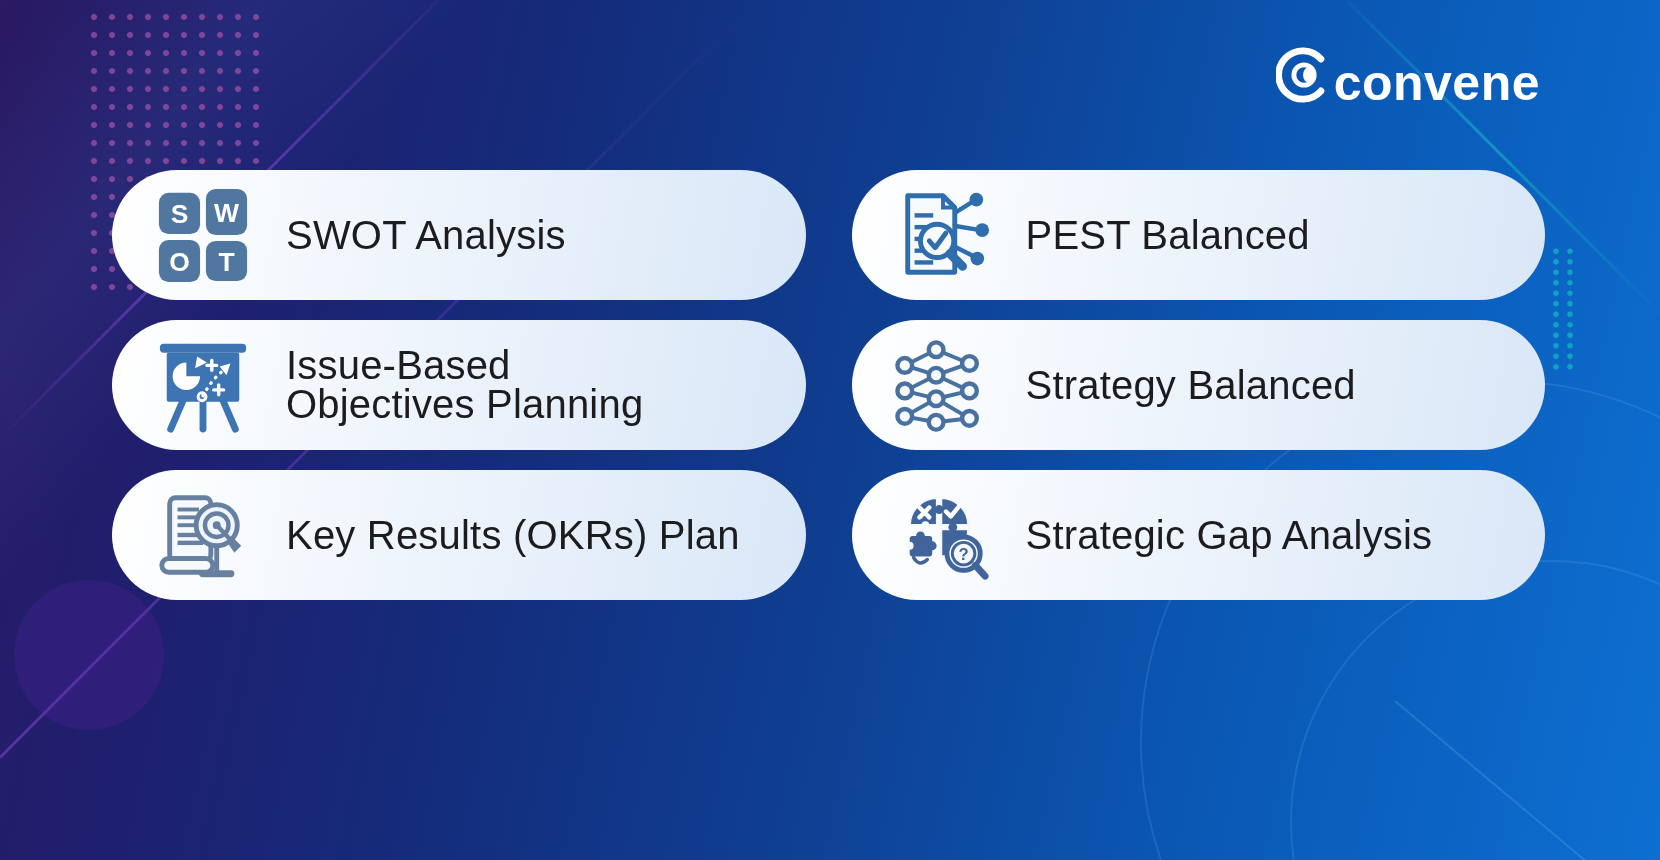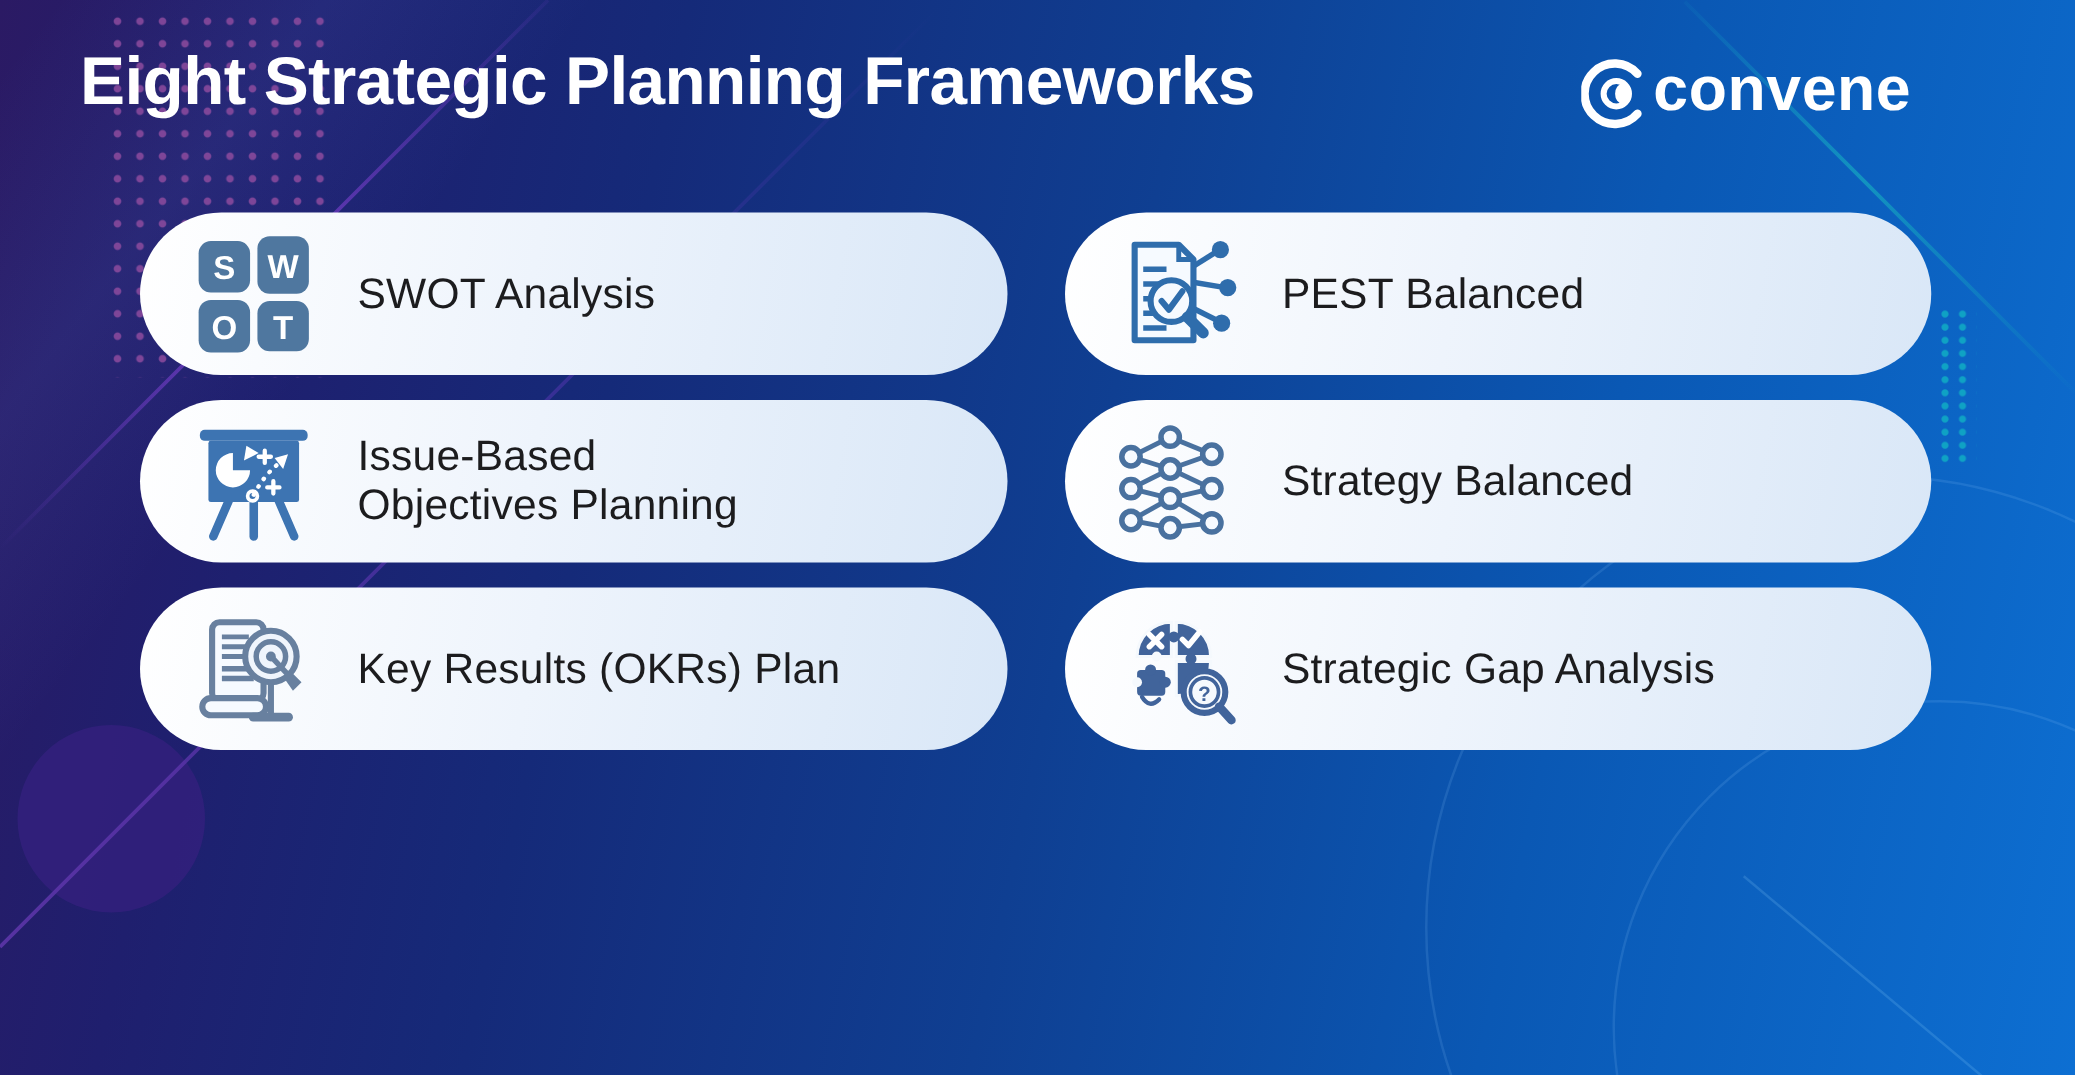--- a/index.html
+++ b/index.html
@@ -22,48 +22,47 @@
   .line-soft{left:1395px;top:700px;width:420px;transform:rotate(40deg);height:2px;background:rgba(150,215,255,.18);}
   .band{left:420px;top:-420px;width:340px;height:1700px;transform:rotate(38deg);transform-origin:50% 0;
     background:linear-gradient(90deg,rgba(90,140,235,0) 0%,rgba(90,140,235,.10) 50%,rgba(90,140,235,0) 100%);}
   .circle-purple{left:14px;top:580px;width:150px;height:150px;border-radius:50%;background:#33207c;opacity:.85;}
   .arc{border:2px solid rgba(150,205,255,.14);border-radius:50%;}
   .arc1{left:1140px;top:380px;width:720px;height:720px;}
   .arc2{left:1290px;top:560px;width:520px;height:520px;}
   
   .title{position:absolute;left:64px;top:34px;z-index:3;margin:0;color:#ffffff;
     font-size:54px;font-weight:bold;letter-spacing:-.5px;}
-  .logo{position:absolute;right:131px;top:46px;z-index:3;display:flex;align-items:flex-start;gap:0;}
+  .logo{position:absolute;right:120px;top:46px;z-index:3;display:flex;align-items:flex-end;gap:0;}
   .logo-text{color:#ffffff;font-size:50px;font-weight:bold;letter-spacing:.5px;line-height:1;}
   
   .grid{position:absolute;left:112px;right:115px;top:170px;z-index:2;
     display:grid;grid-template-columns:1fr 1fr;grid-auto-rows:130px;column-gap:46px;row-gap:20px;}
   .card{border-radius:65px;display:flex;align-items:center;padding-left:42px;box-sizing:border-box;
     background:linear-gradient(100deg,#ffffff 0%,#eef4fc 45%,#d9e7f7 100%);}
   .icon{width:98px;height:98px;flex:0 0 98px;margin-right:34px;display:flex;align-items:center;justify-content:center;}
   .icon svg{width:98px;height:98px;display:block;}
-  .label{color:#1c1c1e;font-size:34px;line-height:39px;letter-spacing:.2px;}
+  .label{color:#1c1c1e;font-size:40px;line-height:39px;letter-spacing:.2px;}
 </style>
 </head>
 <body>
 
 <div class="canvas">
 
   <div class="deco band"></div>
   <div class="deco circle-purple"></div>
   <div class="deco dline line-p2"></div>
   <div class="deco dline line-p1"></div>
   <div class="deco dline line-teal"></div>
   <div class="deco dline line-soft"></div>
   <div class="deco arc arc1"></div>
   <div class="deco arc arc2"></div>
   <div class="deco dots-purple"></div>
   <div class="deco dots-teal"></div>
 
-  <h1 class="title">Eight Strategic Planning Frameworks</h1>
 
   <div class="logo">
     <span>
       <svg width="58" height="58" viewBox="0 0 60 60">
         <path d="M46.5 13.5 A25 25 0 1 0 46.5 46.5" fill="none" stroke="#ffffff" stroke-width="7" stroke-linecap="round"></path>
         <circle cx="29" cy="30" r="10.5" fill="none" stroke="#ffffff" stroke-width="5"></circle>
         <ellipse cx="34" cy="30" rx="6" ry="8.2" fill="#ffffff"></ellipse>
       </svg>
     </span>
     <span class="logo-text">convene</span>

